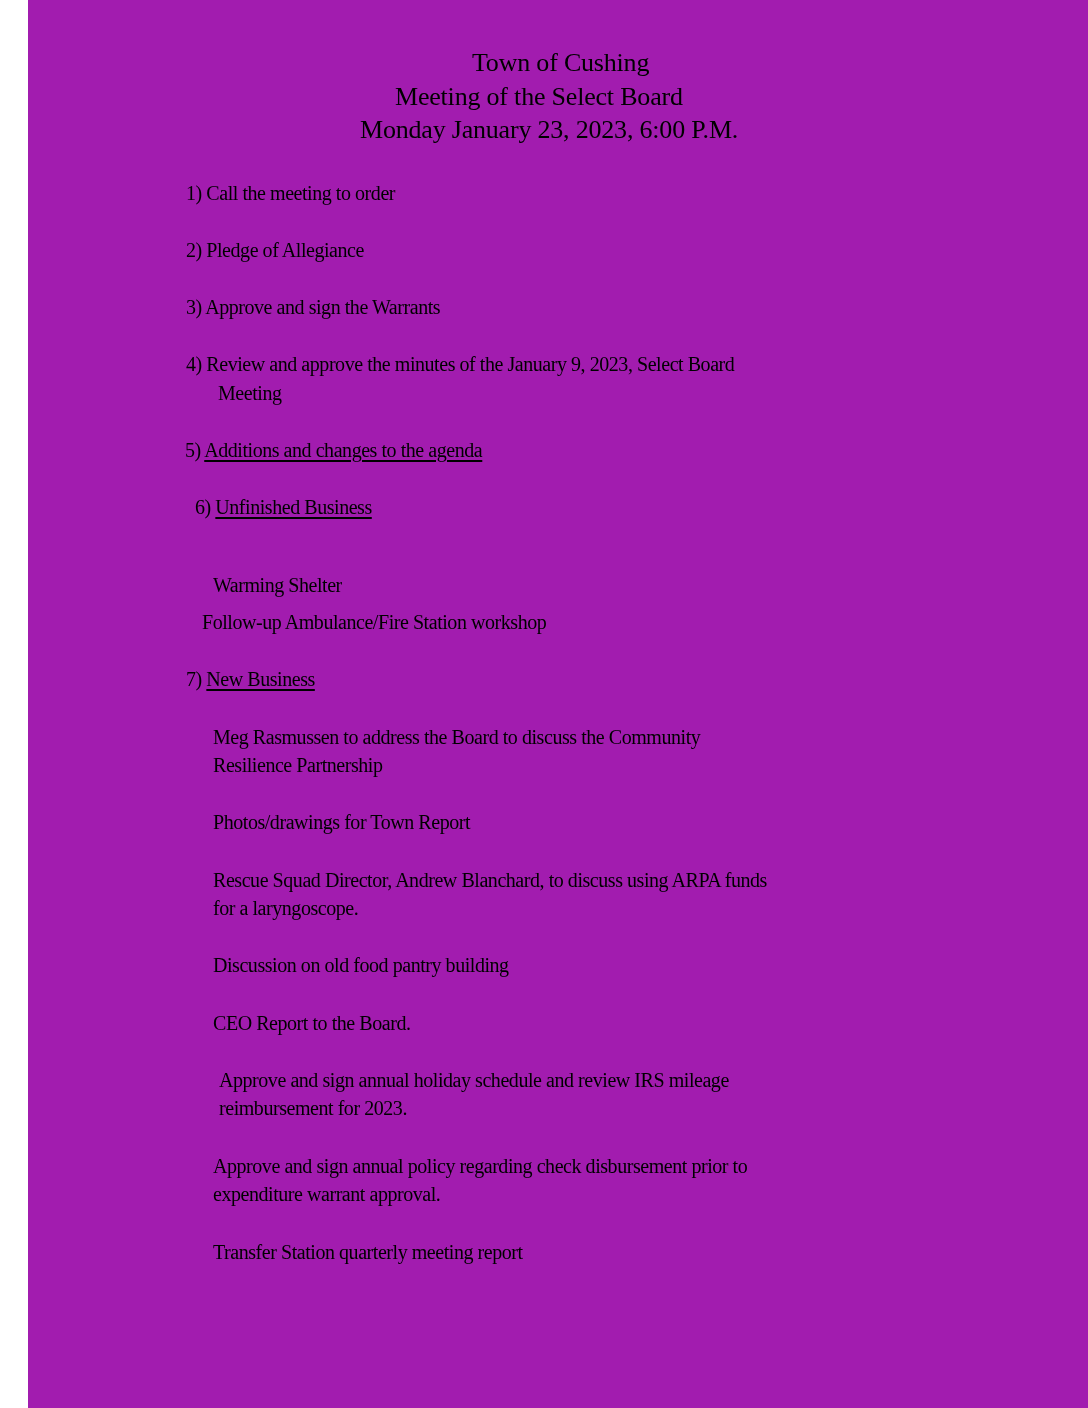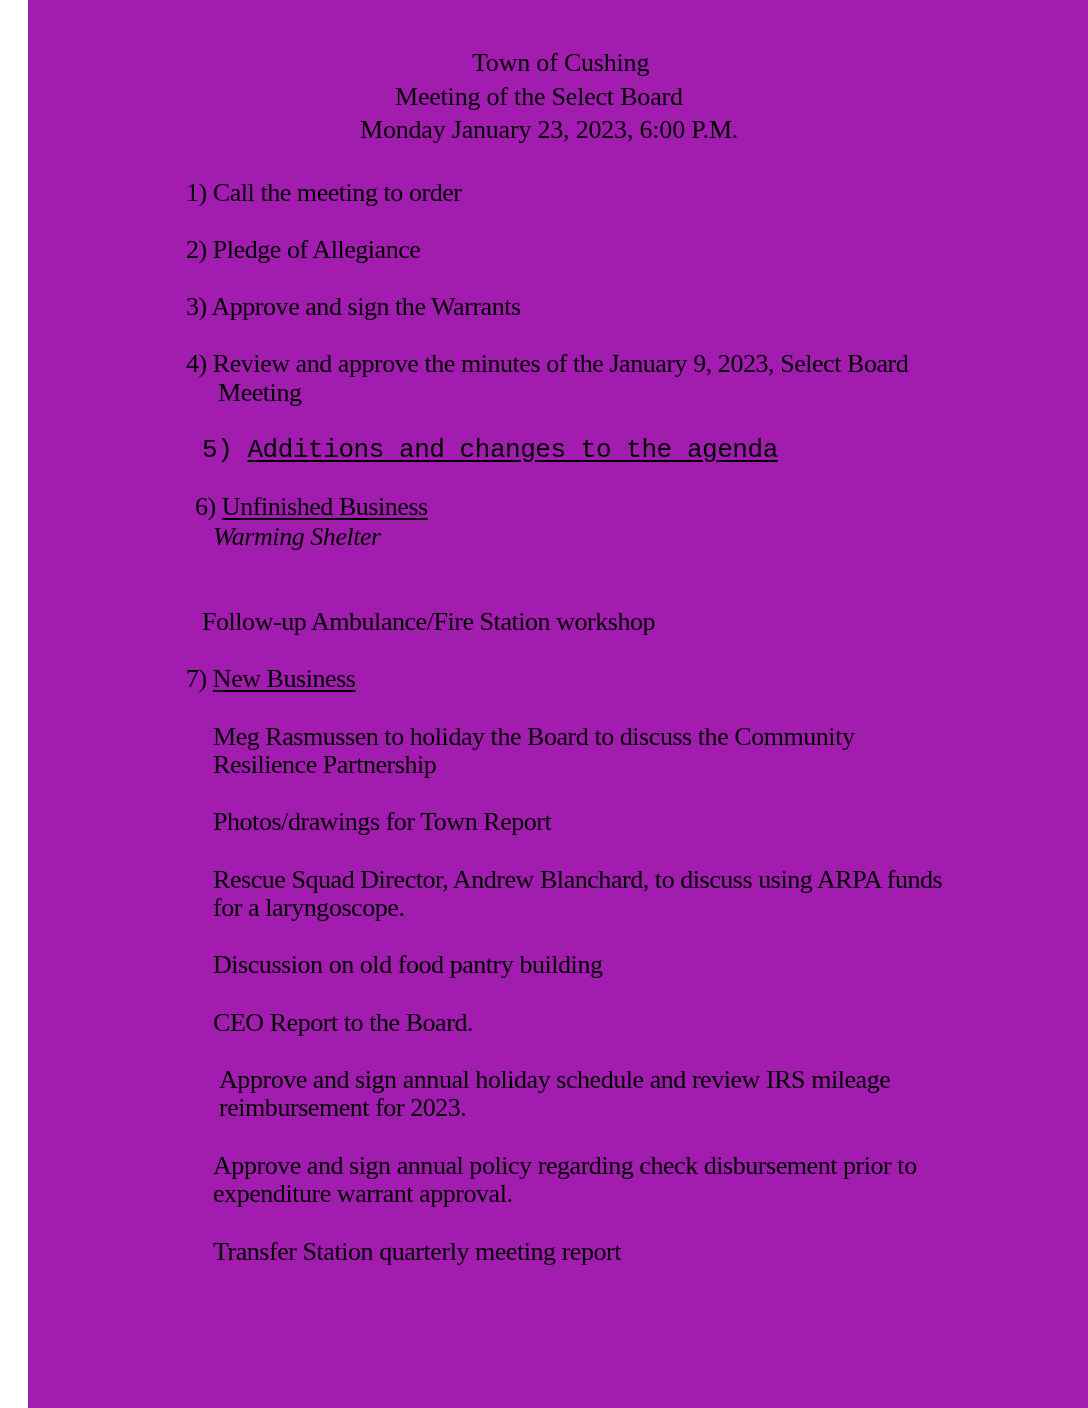--- a/index.html
+++ b/index.html
@@ -25,21 +25,21 @@
     .title {
       position: absolute;
       white-space: nowrap;
       font-size: 26px;
       line-height: 30px;
       letter-spacing: -0.2px;
     }
     .line {
       position: absolute;
       white-space: nowrap;
-      font-size: 26px;
+      font-size: 20px;
       line-height: 28px;
       letter-spacing: -0.45px;
     }
     .u {
       text-decoration: underline;
       text-underline-offset: 3px;
       text-decoration-thickness: 1.5px;
     }
   </style>
 </head>
@@ -65,39 +65,39 @@
     <span>3)</span>
     <span>Approve and sign the Warrants</span>
   </div>
 
   <div class="line" style="left:158px; top:350px;">
     <span>4)</span>
     <span>Review and approve the minutes of the January 9, 2023, Select Board</span>
   </div>
   <div class="line" style="left:190px; top:379px;font-family:Liberation Serif, serif;">Meeting</div>
 
-  <div class="line" style="left:174px; top:436px;font-family:Liberation Mono, monospace;">
+  <div class="line" style="left:157px; top:436px;">
     <span>5)</span>
     <span class="u">Additions and changes to the agenda</span>
   </div>
 
   <div class="line" style="left:167px; top:493px;">
     <span>6)</span>
     <span class="u">Unfinished Business</span>
   </div>
 
-  <div class="line" style="left:185px; top:523px;font-style:italic;">Warming Shelter</div>
+  <div class="line" style="left:185px; top:571px;">Warming Shelter</div>
   <div class="line" style="left:174px; top:608px;">Follow-up Ambulance/Fire Station workshop</div>
 
   <div class="line" style="left:158px; top:665px;">
     <span>7)</span>
     <span class="u">New Business</span>
   </div>
 
-  <div class="line" style="left:185px; top:723px;">Meg Rasmussen to holiday the Board to discuss the Community</div>
+  <div class="line" style="left:185px; top:723px;">Meg Rasmussen to address the Board to discuss the Community</div>
   <div class="line" style="left:185px; top:751px;">Resilience Partnership</div>
 
   <div class="line" style="left:185px; top:808px;text-align:right;">Photos/drawings for Town Report</div>
 
   <div class="line" style="left:185px; top:866px;">Rescue Squad Director, Andrew Blanchard, to discuss using ARPA funds</div>
   <div class="line" style="left:185px; top:894px;">for a laryngoscope.</div>
 
   <div class="line" style="left:185px; top:951px;">Discussion on old food pantry building</div>
 
   <div class="line" style="left:185px; top:1009px;">CEO Report to the Board.</div>

